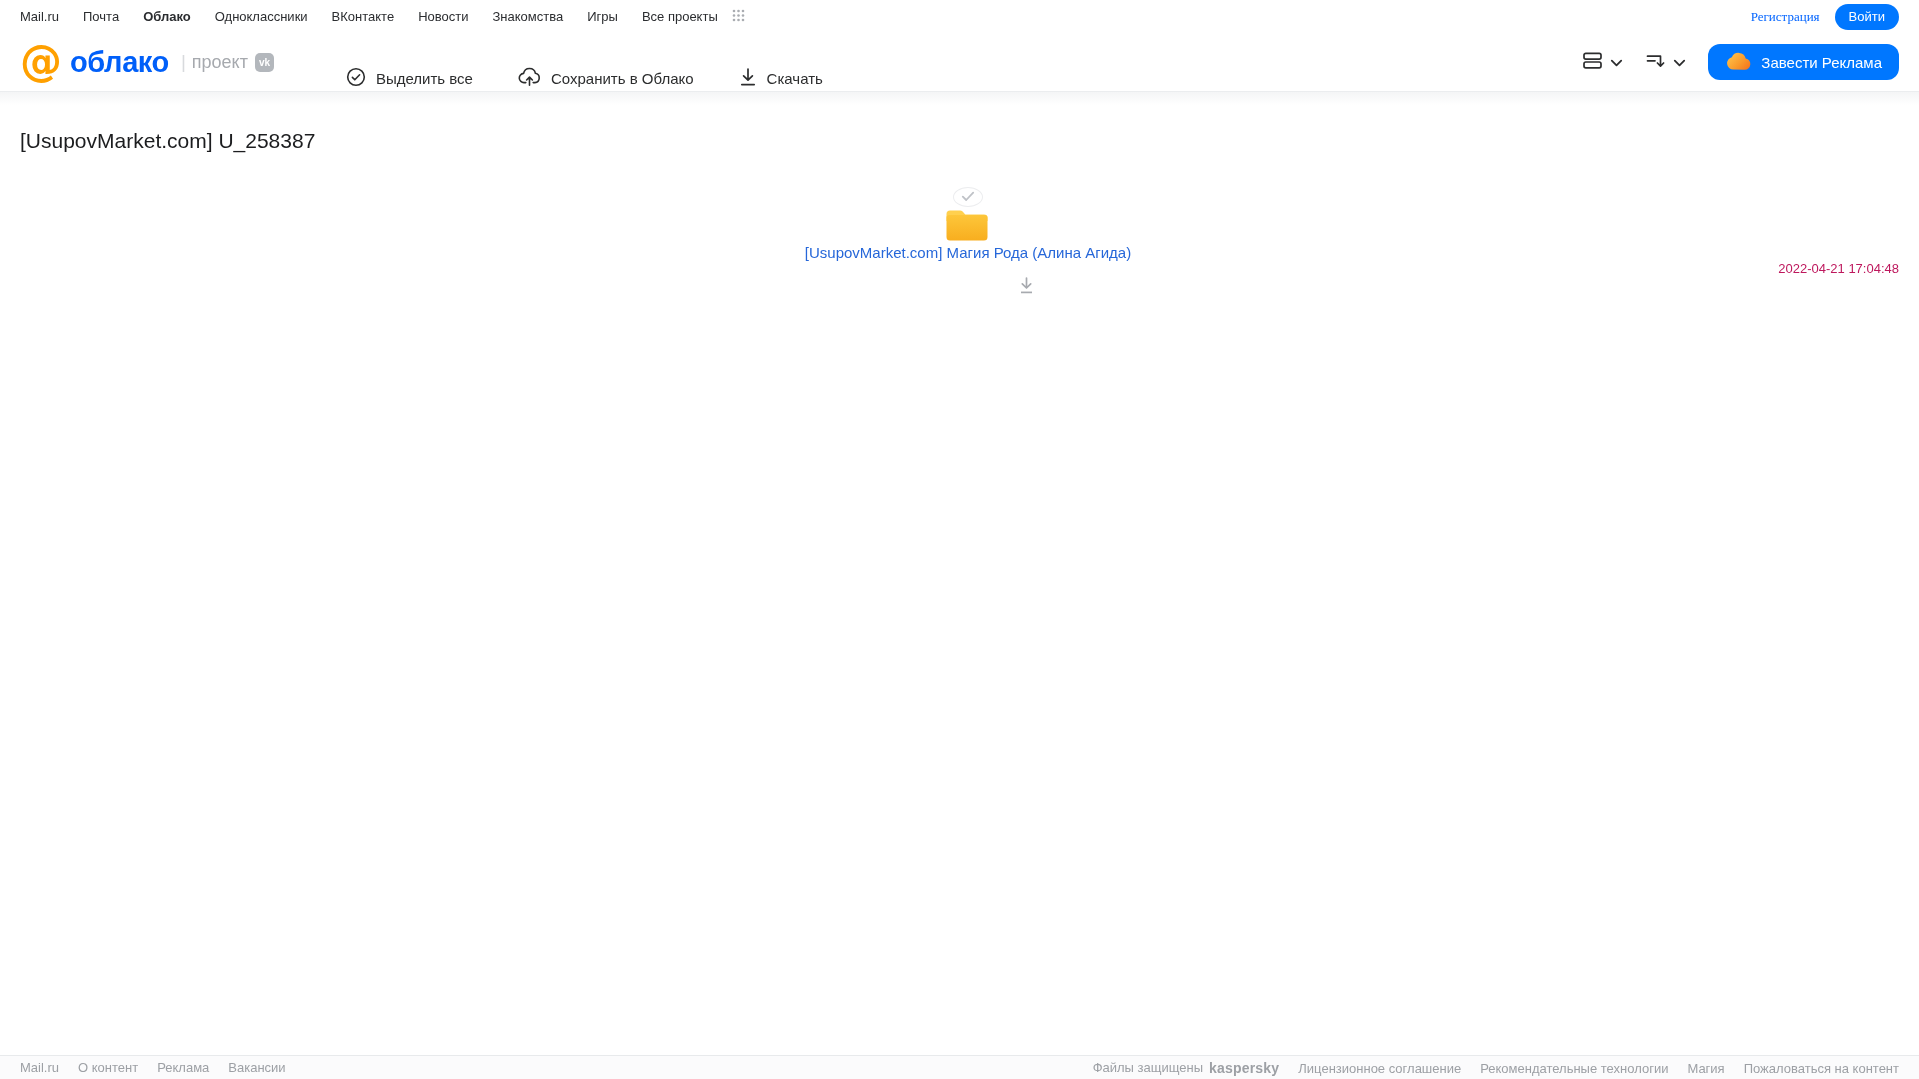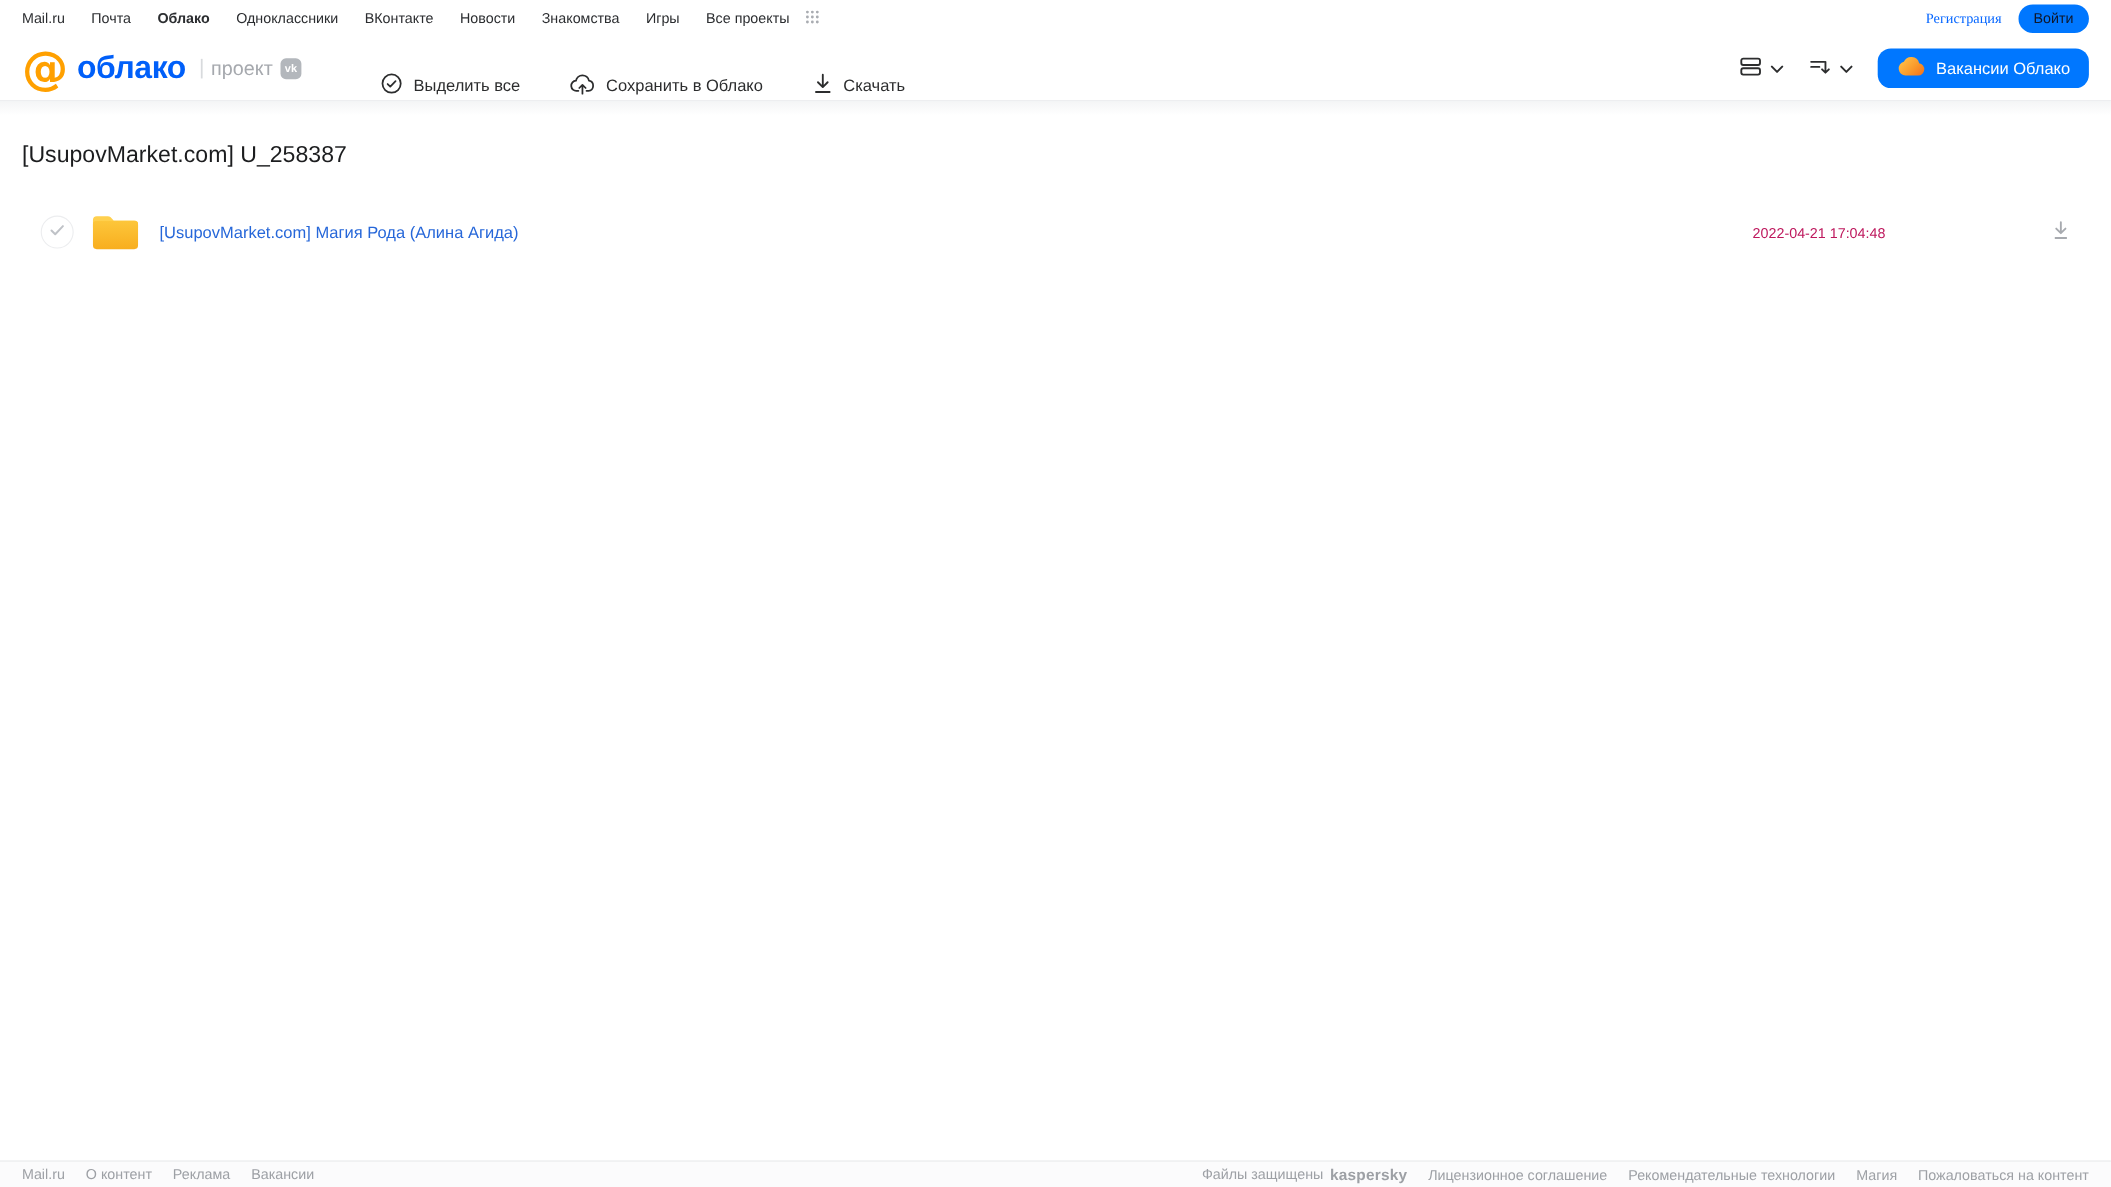--- a/index.html
+++ b/index.html
@@ -10,21 +10,21 @@
   button { font-family:inherit; cursor:pointer; }
 
   
   .topnav { height:33px; display:flex; align-items:center; padding:0 20px; font-size:13px; }
   .topnav-left { display:flex; align-items:center; gap:24px; }
   .topnav-left a { color:#2b2d30; }
   .topnav-left a.active { font-weight:700; }
   .grid-btn { background:none; border:none; display:flex; align-items:center; margin-left:-10px; }
   .topnav-right { margin-left:auto; display:flex; align-items:center; gap:15px; }
   .reg-link { color:#0566ff;font-family:Liberation Serif, serif; }
-  .login-btn { background:#0077ff; color:#0f172a; border:none; border-radius:14px;
+  .login-btn { background:#0077ff; color:#ffffff; border:none; border-radius:14px;
     height:26px; padding:0 14px; font-size:13px; }
 
   
   .header { height:58px; display:flex; align-items:center; padding:0 20px; }
   .logo { display:flex; align-items:center; cursor:pointer; }
   .at-glyph { color:#ffa000; font-size:42px; line-height:40px; font-weight:700;
     font-family:"DejaVu Sans", sans-serif; margin-right:8px; }
   .product-name { color:#005ff9; font-size:29px; font-weight:700; letter-spacing:-0.4px; }
   .logo-sep { color:#d8dadd; font-size:19px; font-weight:300; margin:0 6px 0 12px; }
   .project-label { color:#a6a9ae; font-size:18px; margin-right:7px; }
@@ -40,21 +40,21 @@
   .cta-btn { display:flex; align-items:center; gap:9px; background:#0077ff; color:#fff;
     font-size:15px; border:none; border-radius:12px; height:36px; padding:0 17px; }
 
   .header-shadow { height:14px; border-top:1px solid #ebedef;
     background:linear-gradient(#f4f5f6, #ffffff); }
 
   
   .main { padding:0 20px; }
   .page-title { font-size:21px; font-weight:400; color:#1c1d1f; margin-top:24px; }
 
-  .file-row { display:flex; align-items:center; margin-top:34px; height:48px; }
+  .file-row { display:flex; align-items:center; margin-top:34px; height:48px;flex-direction:column; }
   .row-checkbox { width:30px; height:30px; border-radius:50%; border:1px solid #ecedef;
     background:#fff; display:flex; align-items:center; justify-content:center; margin-left:17px; }
   .folder-wrap { margin-left:15px; display:flex; cursor:pointer; }
   .file-name { margin-left:17px; font-size:15px; color:#2667d9; }
   .file-date { margin-left:auto; font-size:13px; color:#be185d; }
   .row-download { margin-left:150px; margin-right:16px; background:none; border:none; display:flex; }
 
   
   .footer { position:absolute; left:0; right:0; bottom:0; height:24px;
     border-top:1px solid #e8eaec; background:#fbfbfc; display:flex; align-items:center;
@@ -173,21 +173,21 @@
           <defs>
             <linearGradient id="clg" x1="0" y1="0.2" x2="1" y2="0.9">
               <stop offset="0" stop-color="#ffc24a"></stop>
               <stop offset="0.55" stop-color="#f99b2c"></stop>
               <stop offset="1" stop-color="#f3731d"></stop>
             </linearGradient>
           </defs>
           <path fill="url(#clg)" d="M8.3 18.6a6.3 6.3 0 0 1-1.5-12.4 7.4 7.4 0 0 1 13.9 1.2 5.7 5.7 0 0 1-1 11.3z"></path>
         </svg>
       </span>
-      <span>Вакансии Облако</span>
+      <span>Завести Реклама</span>
     </button>
   </div>
 </div>
 <div class="header-shadow"></div>
 
 <div class="main">
   <h1 class="page-title">[UsupovMarket.com] U_258387</h1>
 
   <div class="file-row">
     <span class="row-checkbox">

